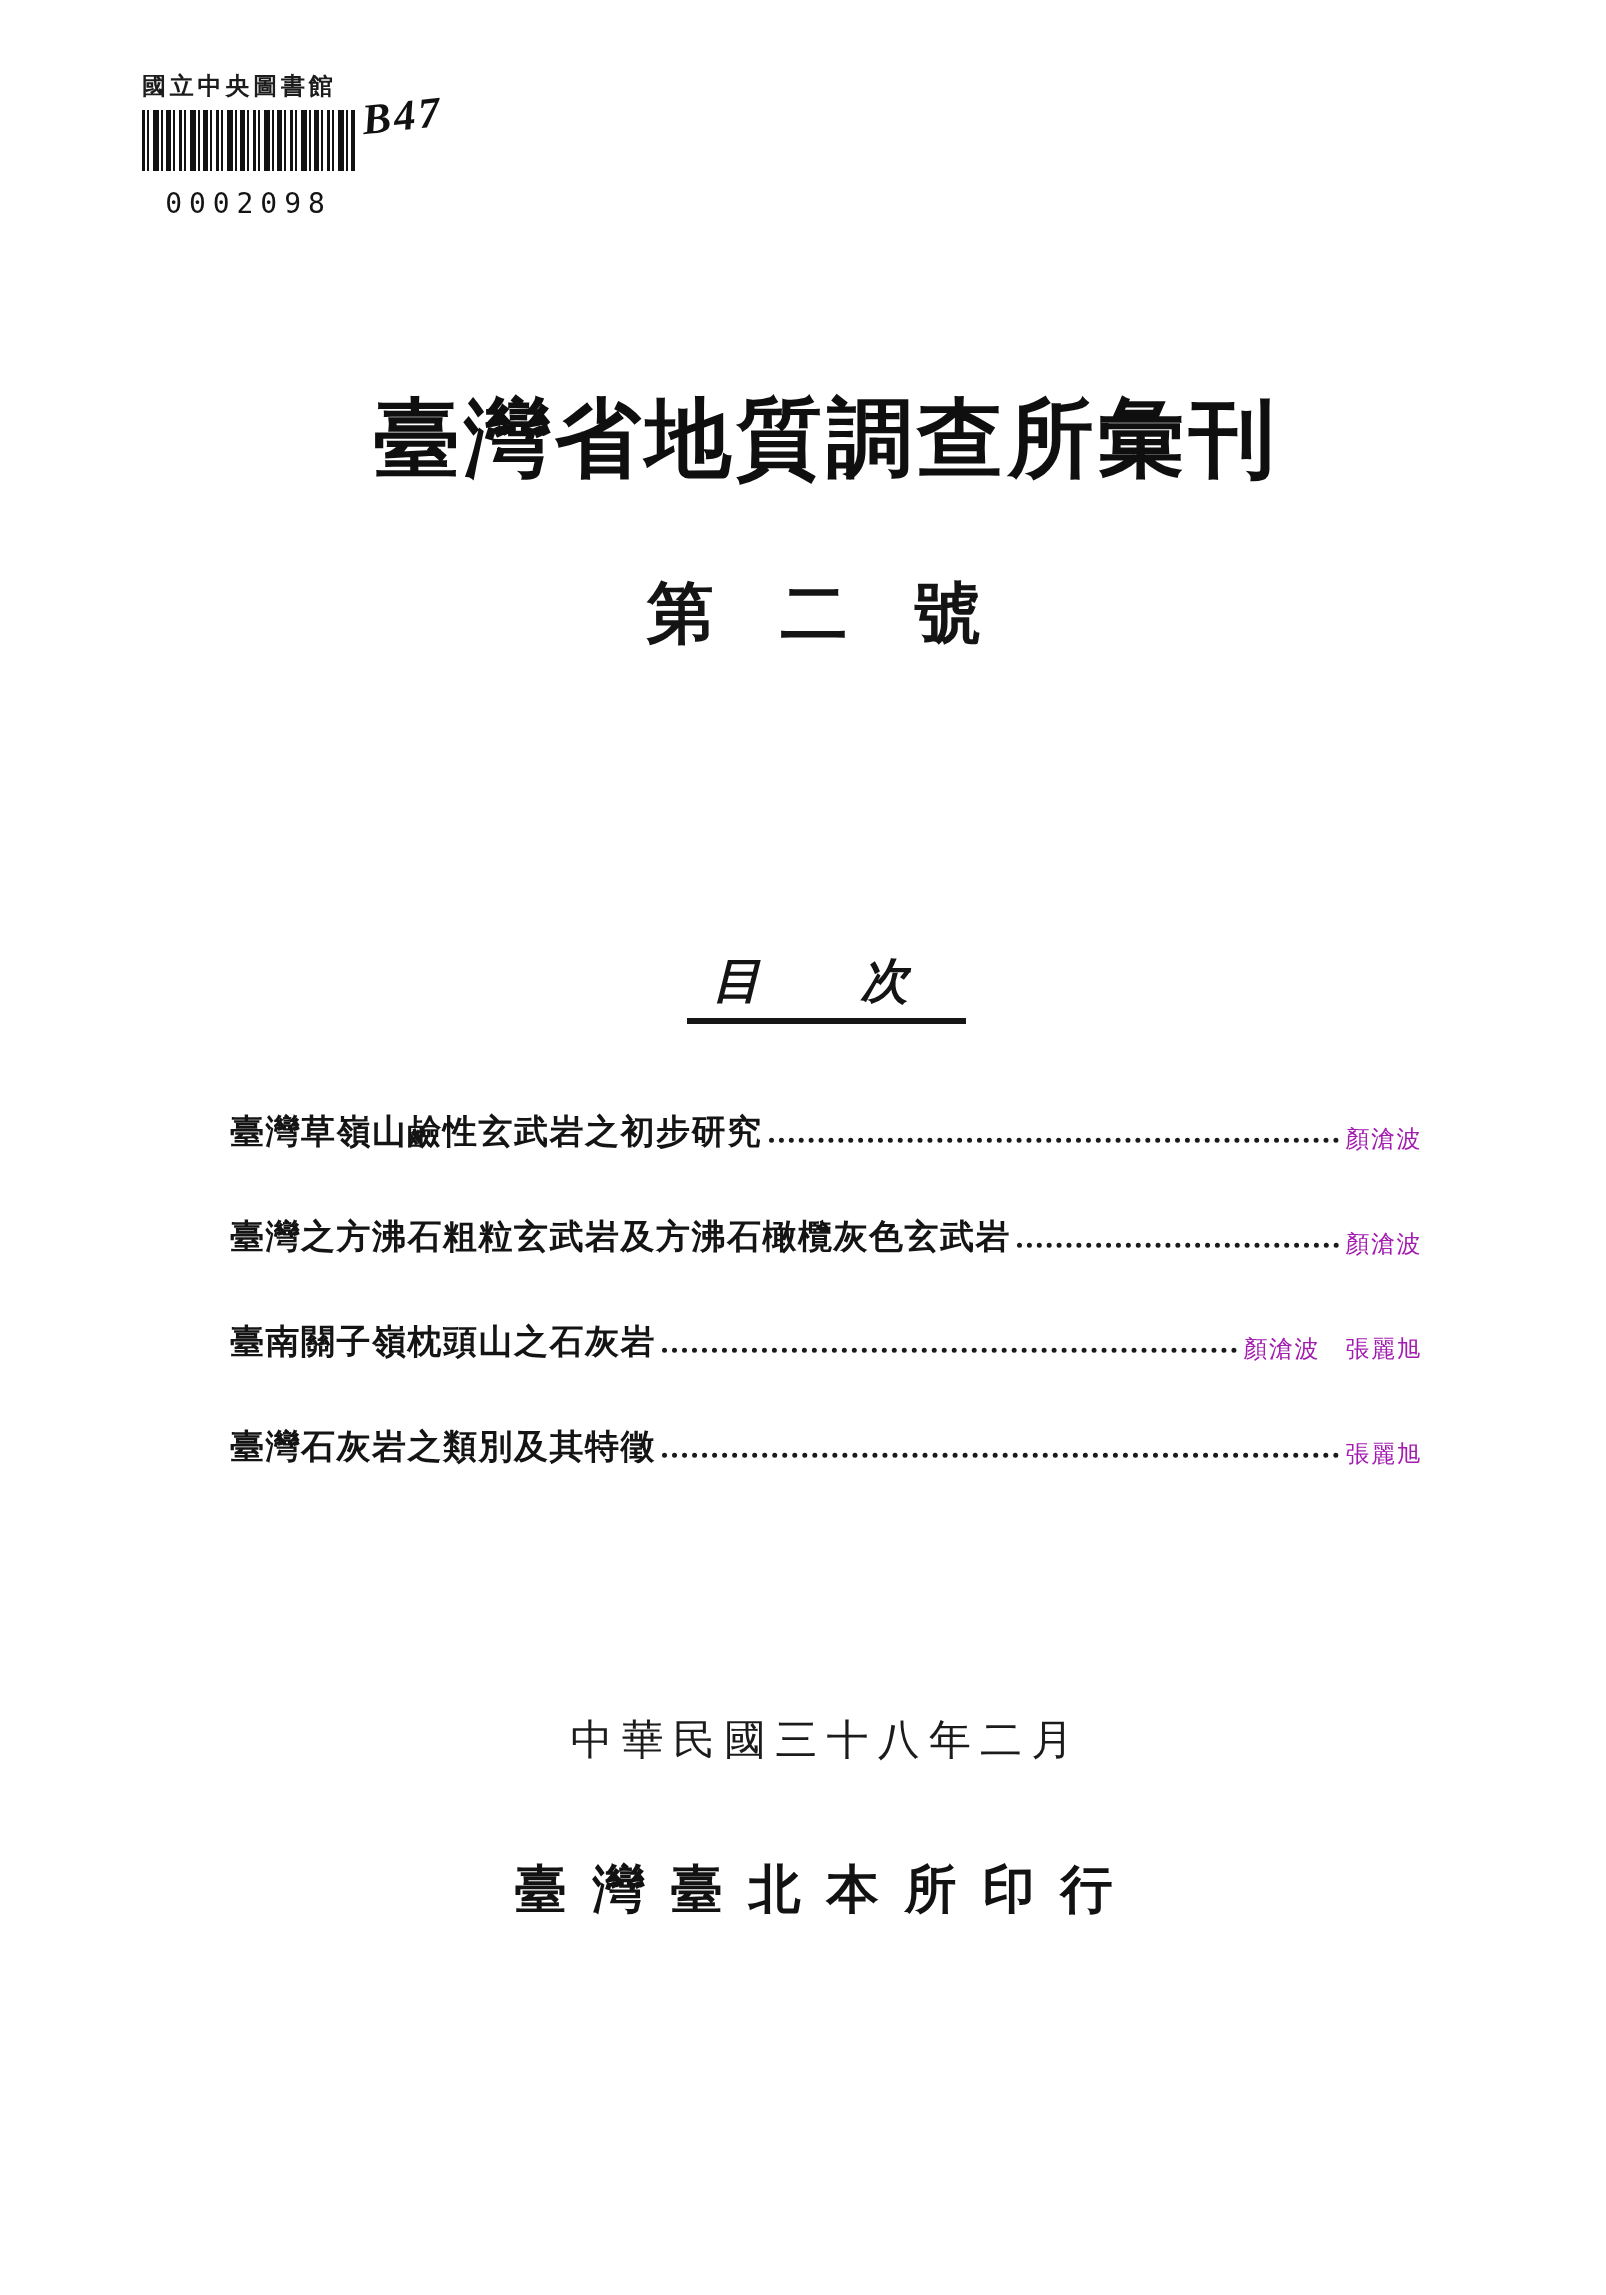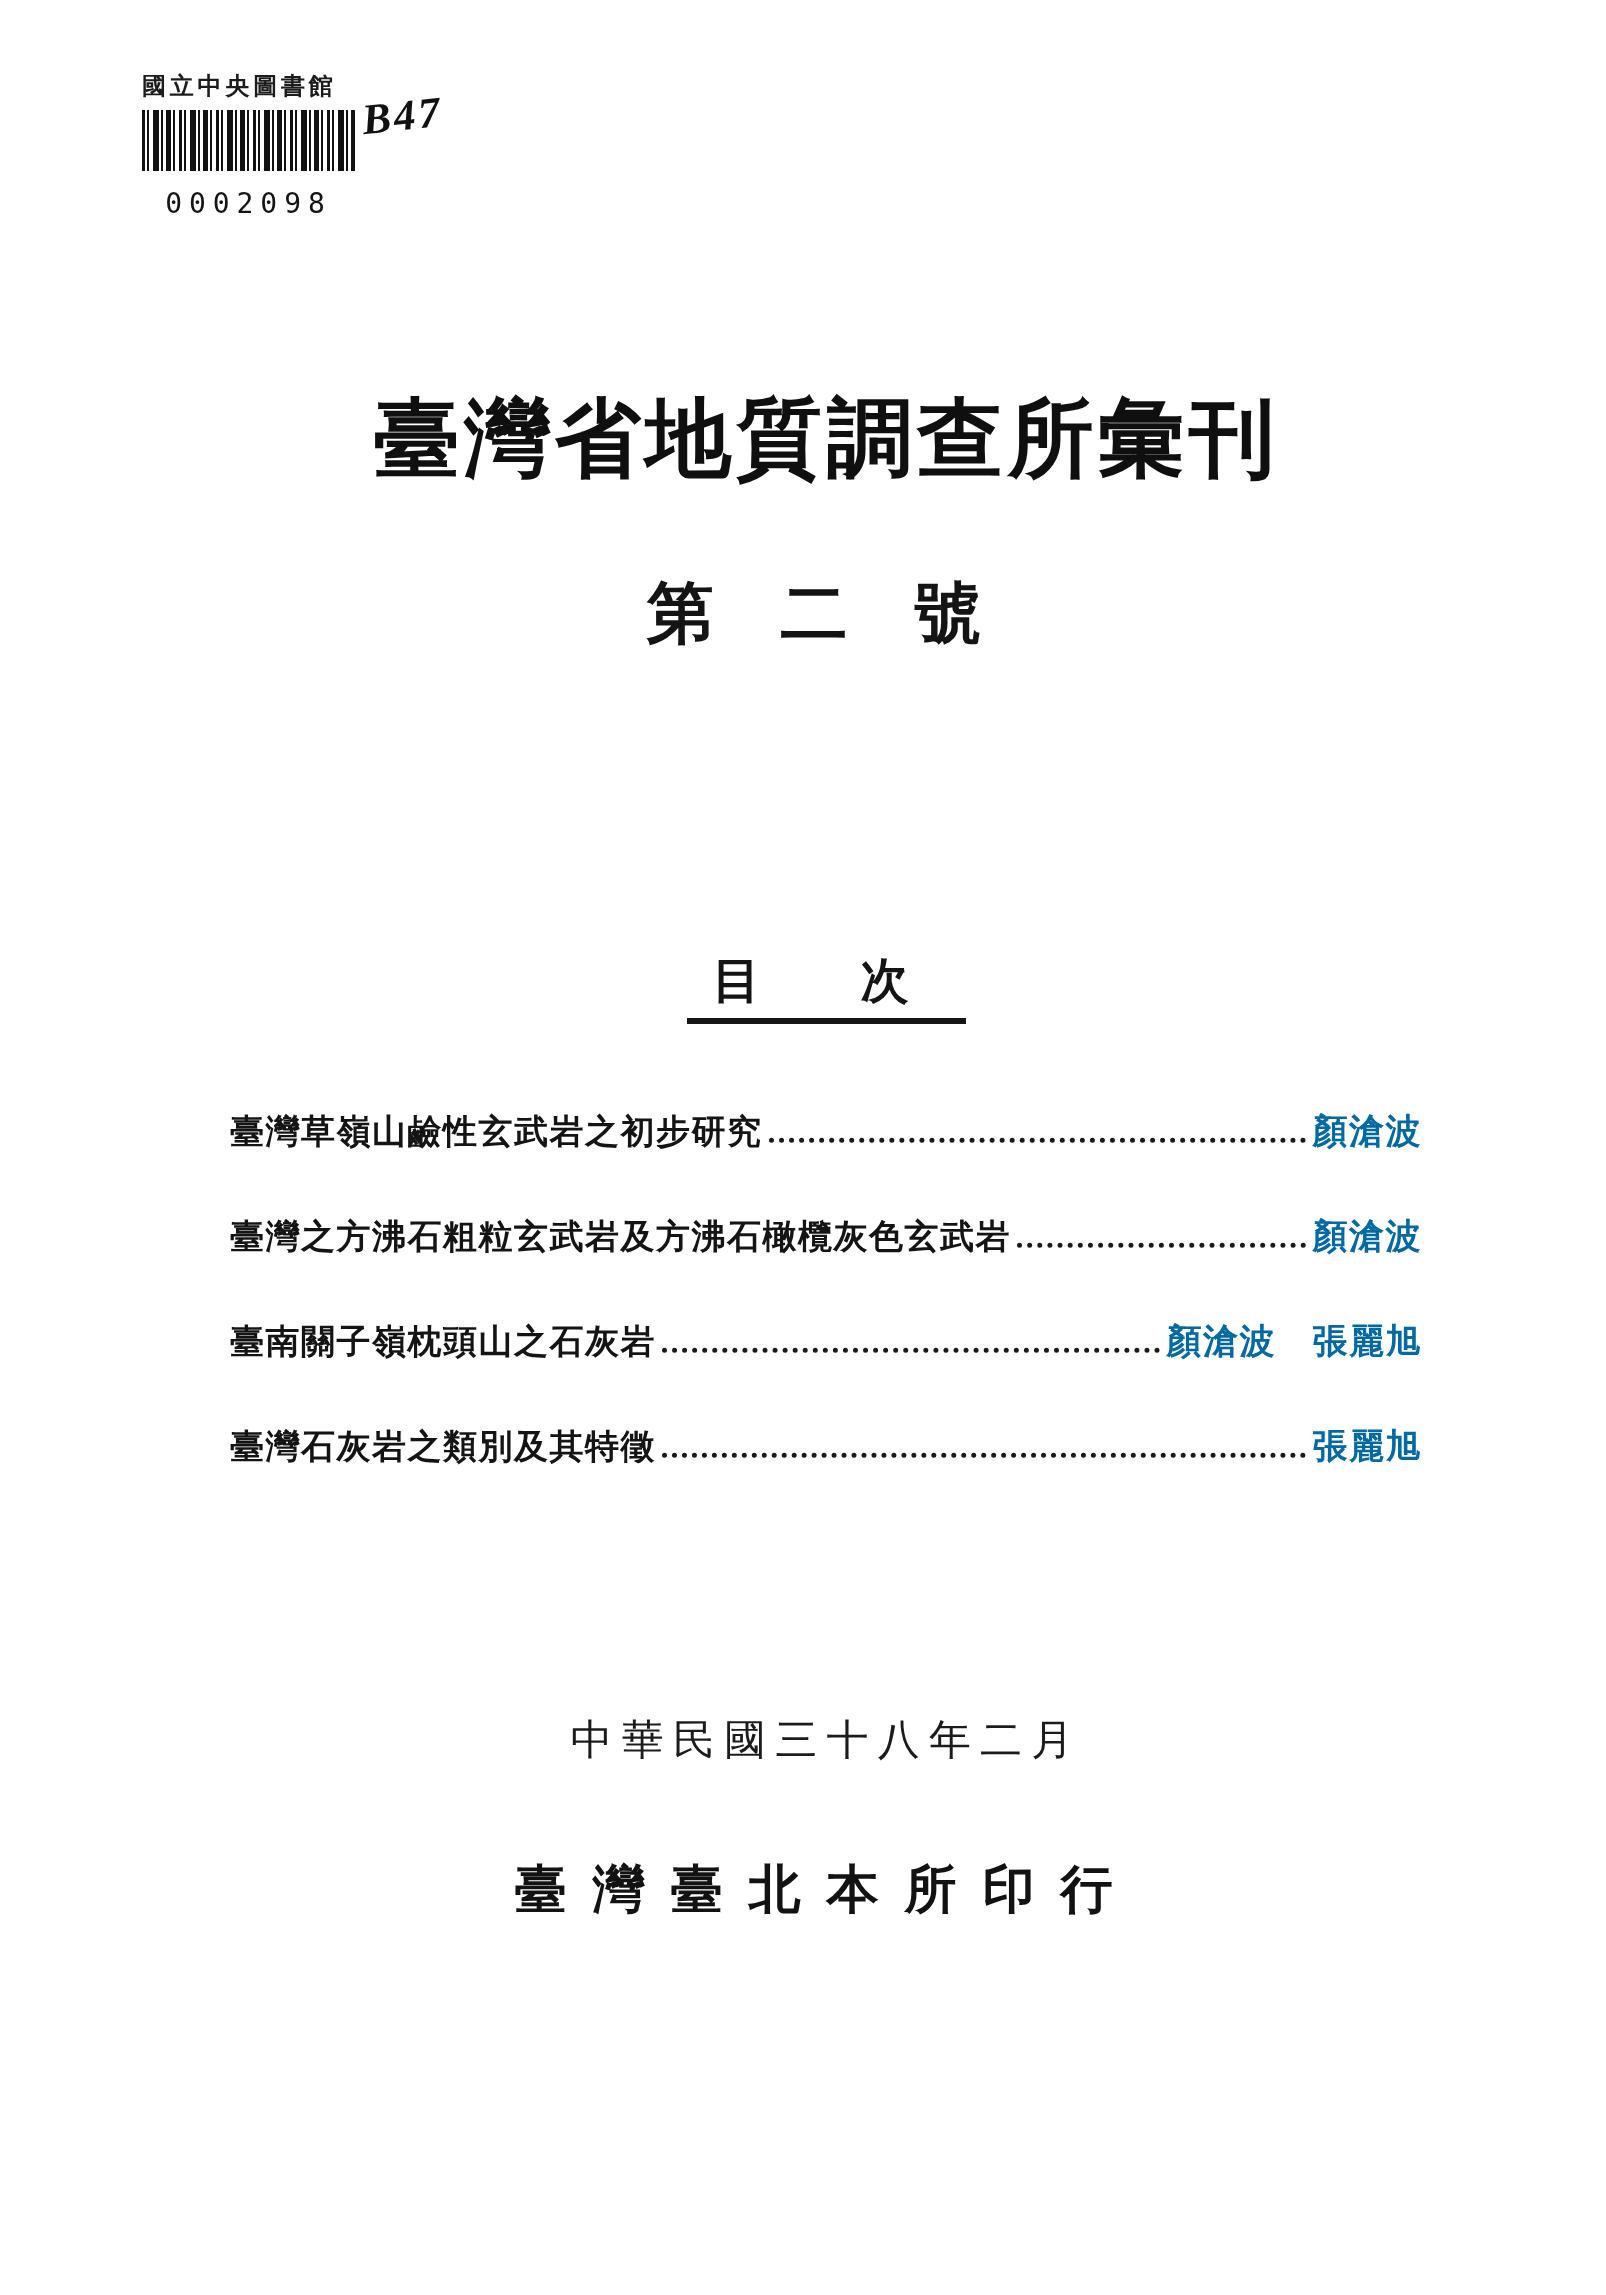--- a/index.html
+++ b/index.html
@@ -77,20 +77,21 @@
   }
   .toc-heading-wrap { top: 949px; }
   .toc-heading {
     display: inline-block;
     font-size: 48px;
     font-weight: bold;
     letter-spacing: 44px;
     padding: 0 13.8px 4.6px 26px;
     border-bottom: 6.9px solid #161616;
     color: #141414;
+    font-style: italic;
   }
 
   
   .toc { position: absolute; left: 230px; top: 1111px; width: 1192px; }
   .toc-row {
     display: flex;
     align-items: flex-end;
     height: 44px;
     margin-bottom: 61px;
   }
@@ -102,25 +103,25 @@
     color: #141414;
   }
   .toc-leader {
     flex: 1;
     border-bottom: 5.4px dotted #1a1a1a;
     margin: 0 6.1px;
     transform: translateY(-12.2px);
     min-width: 31px;
   }
   .toc-authors {
-    font-size: 35px;
-    font-weight: bold;
+    font-size: 24px;
+    font-weight: normal;
     white-space: nowrap;
     letter-spacing: 1.5px;
-    color: #0369a1;
+    color: #a21caf;
   }
 
   
   .date-line {
     top: 1712px;
     font-size: 42px;
     letter-spacing: 9.2px;
     margin-right: -9.2px;
     color: #1b1b1b;
   }

